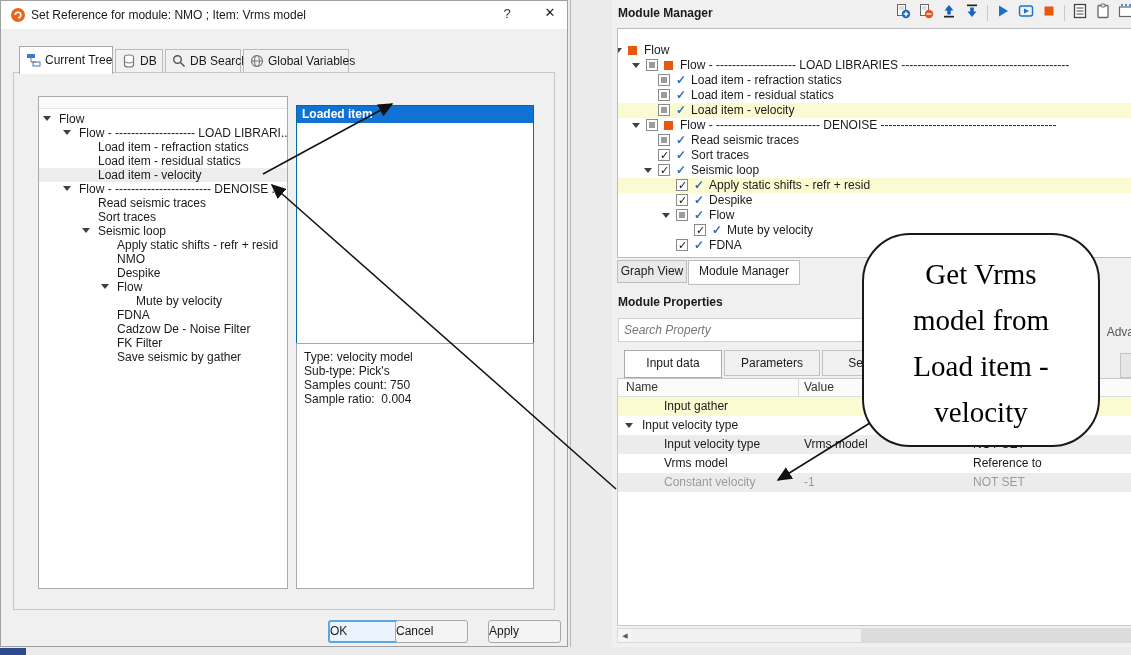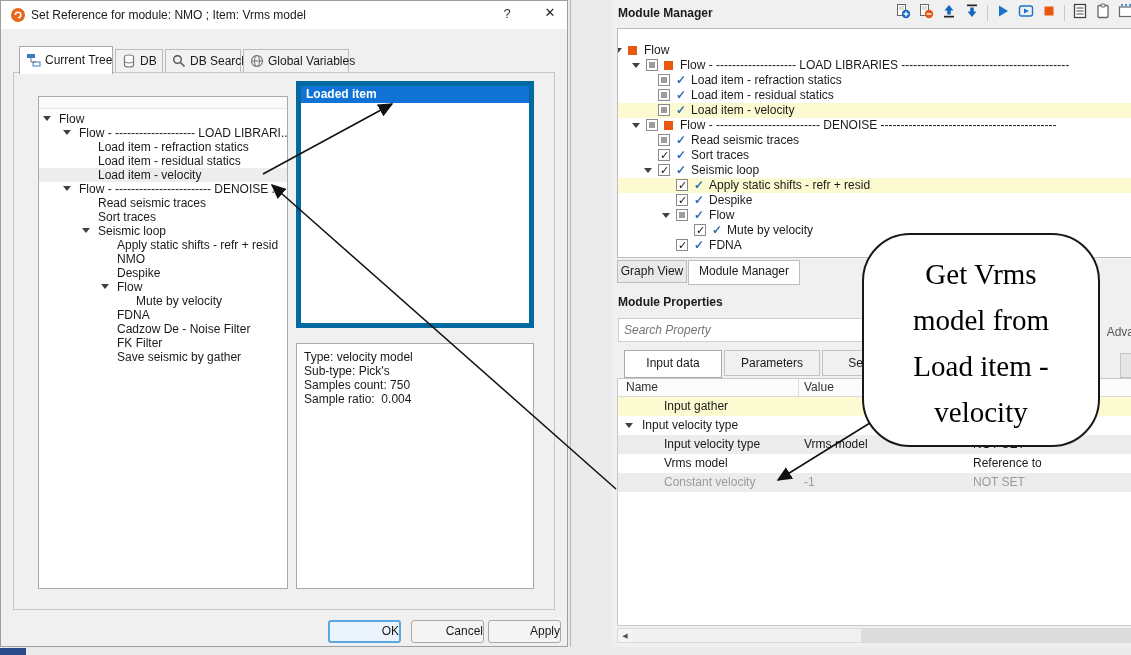--- a/index.html
+++ b/index.html
@@ -16,25 +16,25 @@
   .tab{position:absolute;box-sizing:border-box;background:#f1f1f1;border:1px solid #bcbcbc;
        top:48px;height:25px;line-height:23px;text-align:center;white-space:nowrap;padding:0 8px 0 6px;}
   .tab .ticon{display:inline-block;vertical-align:-3px;margin-right:4px;}
   .tab.active{top:45px;height:28px;line-height:26px;background:#fff;border-color:#a8a8a8;border-bottom:none;z-index:3;}
   #frame{position:absolute;left:12px;top:71px;width:540px;height:536px;border:1px solid #c6c6c6;background:#f0f0f0;}
   #ltree{position:absolute;left:37px;top:95px;width:250px;height:493px;background:#fff;border:1px solid #a9a9a9;box-sizing:border-box;overflow:hidden;}
   #ltree-head{height:11px;background:#fafafa;border-bottom:1px solid #e4e4e4;}
   .lrow{position:relative;height:14px;line-height:14px;white-space:nowrap;}
   .lrow.selected{background:#ededed;}
   .expander{position:absolute;top:4px;width:0;height:0;border-left:4px solid transparent;border-right:4px solid transparent;border-top:5px solid #404040;}
-  #loaded{position:absolute;left:295px;top:80px;width:238px;height:247px;background:#fff;border:5px solid #0369a1;box-sizing:border-box;}
+  #loaded{position:absolute;left:295px;top:104px;width:238px;height:247px;background:#fff;border:1px solid #0369a1;box-sizing:border-box;}
   #loaded-head{height:17px;line-height:17px;background:#0f72d4;color:#fff;font-weight:bold;padding-left:5px;}
   #infopanel{position:absolute;left:295px;top:342px;width:238px;height:246px;background:#fff;border:1px solid #a9a9a9;box-sizing:border-box;padding:6px 0 16px 7px;}
   .infoline{height:14px;line-height:14px;white-space:pre;}
-  .btn{position:absolute;top:619px;width:73px;height:23px;line-height:21px;text-align:right;
+  .btn{position:absolute;top:619px;width:73px;height:23px;line-height:21px;text-align:left;
        background:#f4f4f4;border:1px solid #a8a8a8;border-radius:3px;box-sizing:border-box;}
   .btn.focused{background:#ebf4fc;border:2px solid #5aa7e0;line-height:19px;}
   
   #right{position:absolute;left:572px;top:0;width:559px;height:650px;background:#f0f0f0;margin-left:40px;}
   #mm-header{position:absolute;left:0;top:0;width:100%;height:27px;}
   #mm-title{position:absolute;left:6px;top:6px;font-weight:bold;}
   .tbicon{position:absolute;top:3px;width:20px;height:20px;text-align:center;}
   .tbsep{position:absolute;top:5px;width:1px;height:16px;background:#c9c9c9;}
   #mm-tree{position:absolute;left:5px;top:28px;width:548px;height:230px;background:#fff;border:1px solid #bdbdbd;box-sizing:border-box;overflow:hidden;}
   .rrow{position:relative;height:15px;line-height:15px;white-space:nowrap;}
@@ -156,21 +156,21 @@
     </div>
 
     <div id="infopanel">
         <div class="infoline">Type: velocity model</div>
         <div class="infoline">Sub-type: Pick's</div>
         <div class="infoline">Samples count: 750</div>
         <div class="infoline">Sample ratio:  0.004</div>
       </div>
 
     <div class="btn focused" style="left:327px;">OK</div>
-    <div class="btn" style="left:410px;">Cancel</div>
+    <div class="btn" style="left:394px;">Cancel</div>
     <div class="btn" style="left:487px;">Apply</div>
   </section>
 
   <div class="abs" style="left:570px;top:0;width:1px;height:650px;background:#b5b5b5;"></div>
 
   <section id="right">
     <div id="mm-header">
       <span id="mm-title">Module Manager</span>
       <span id="mm-toolbar"><span class="tbicon" style="left: 283px;">
             <svg width="16" height="16" viewBox="0 0 16 16">

